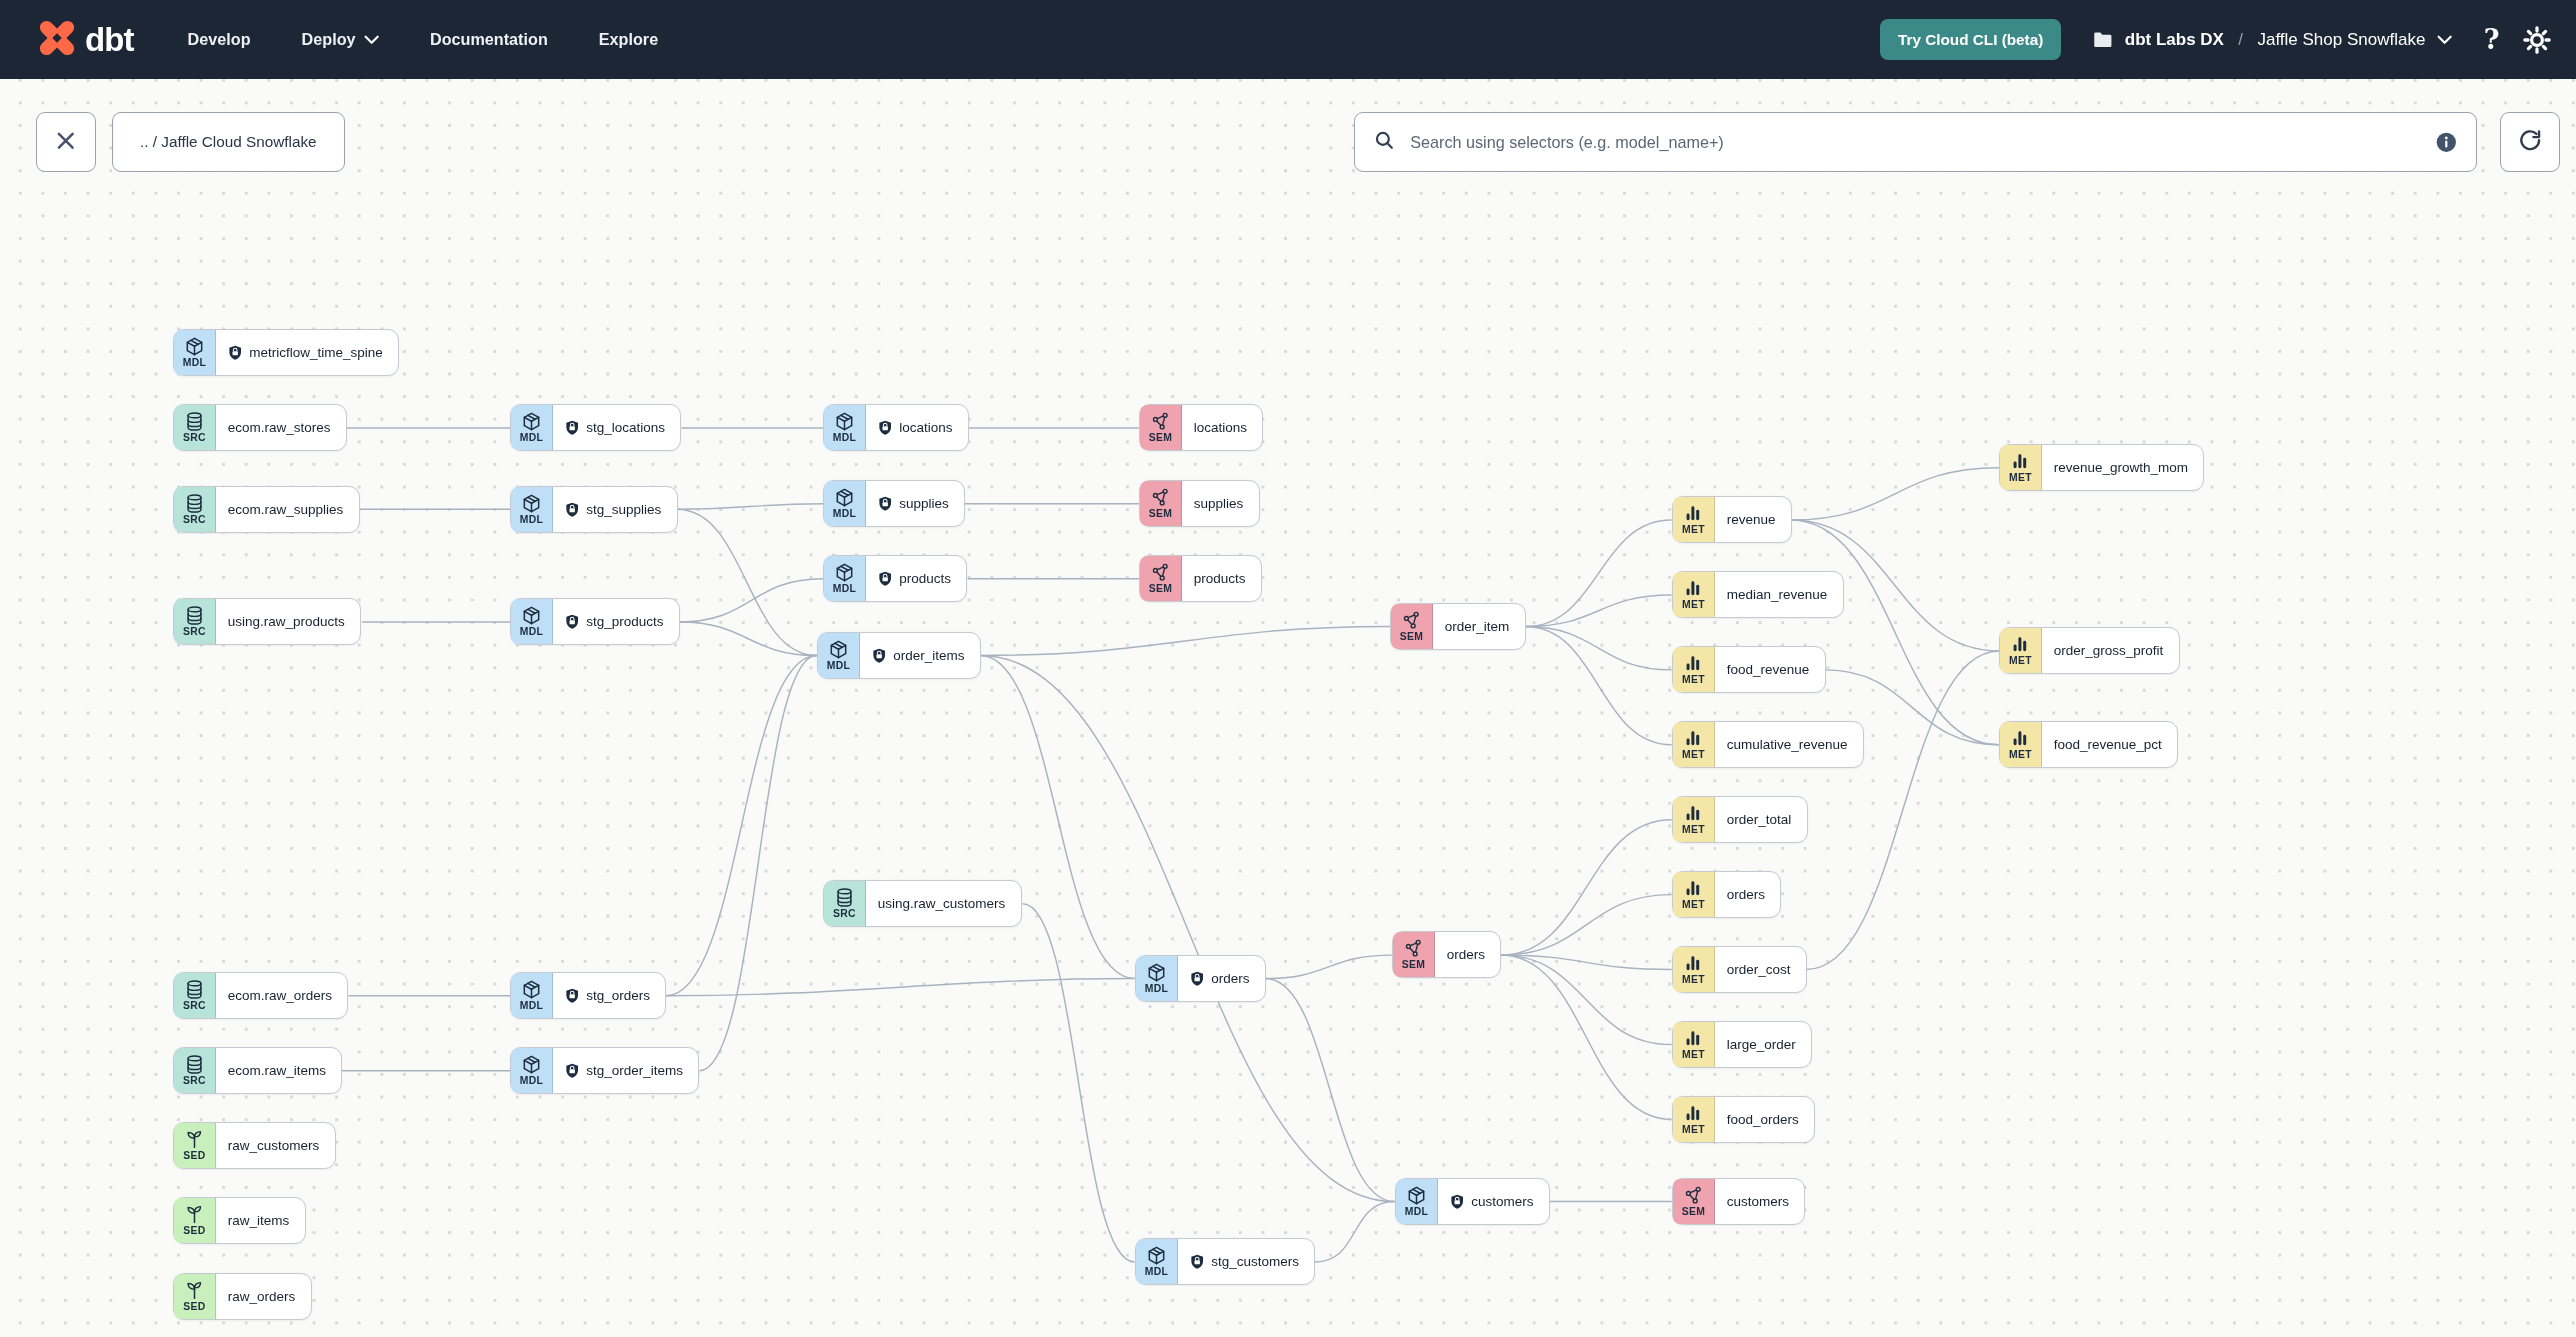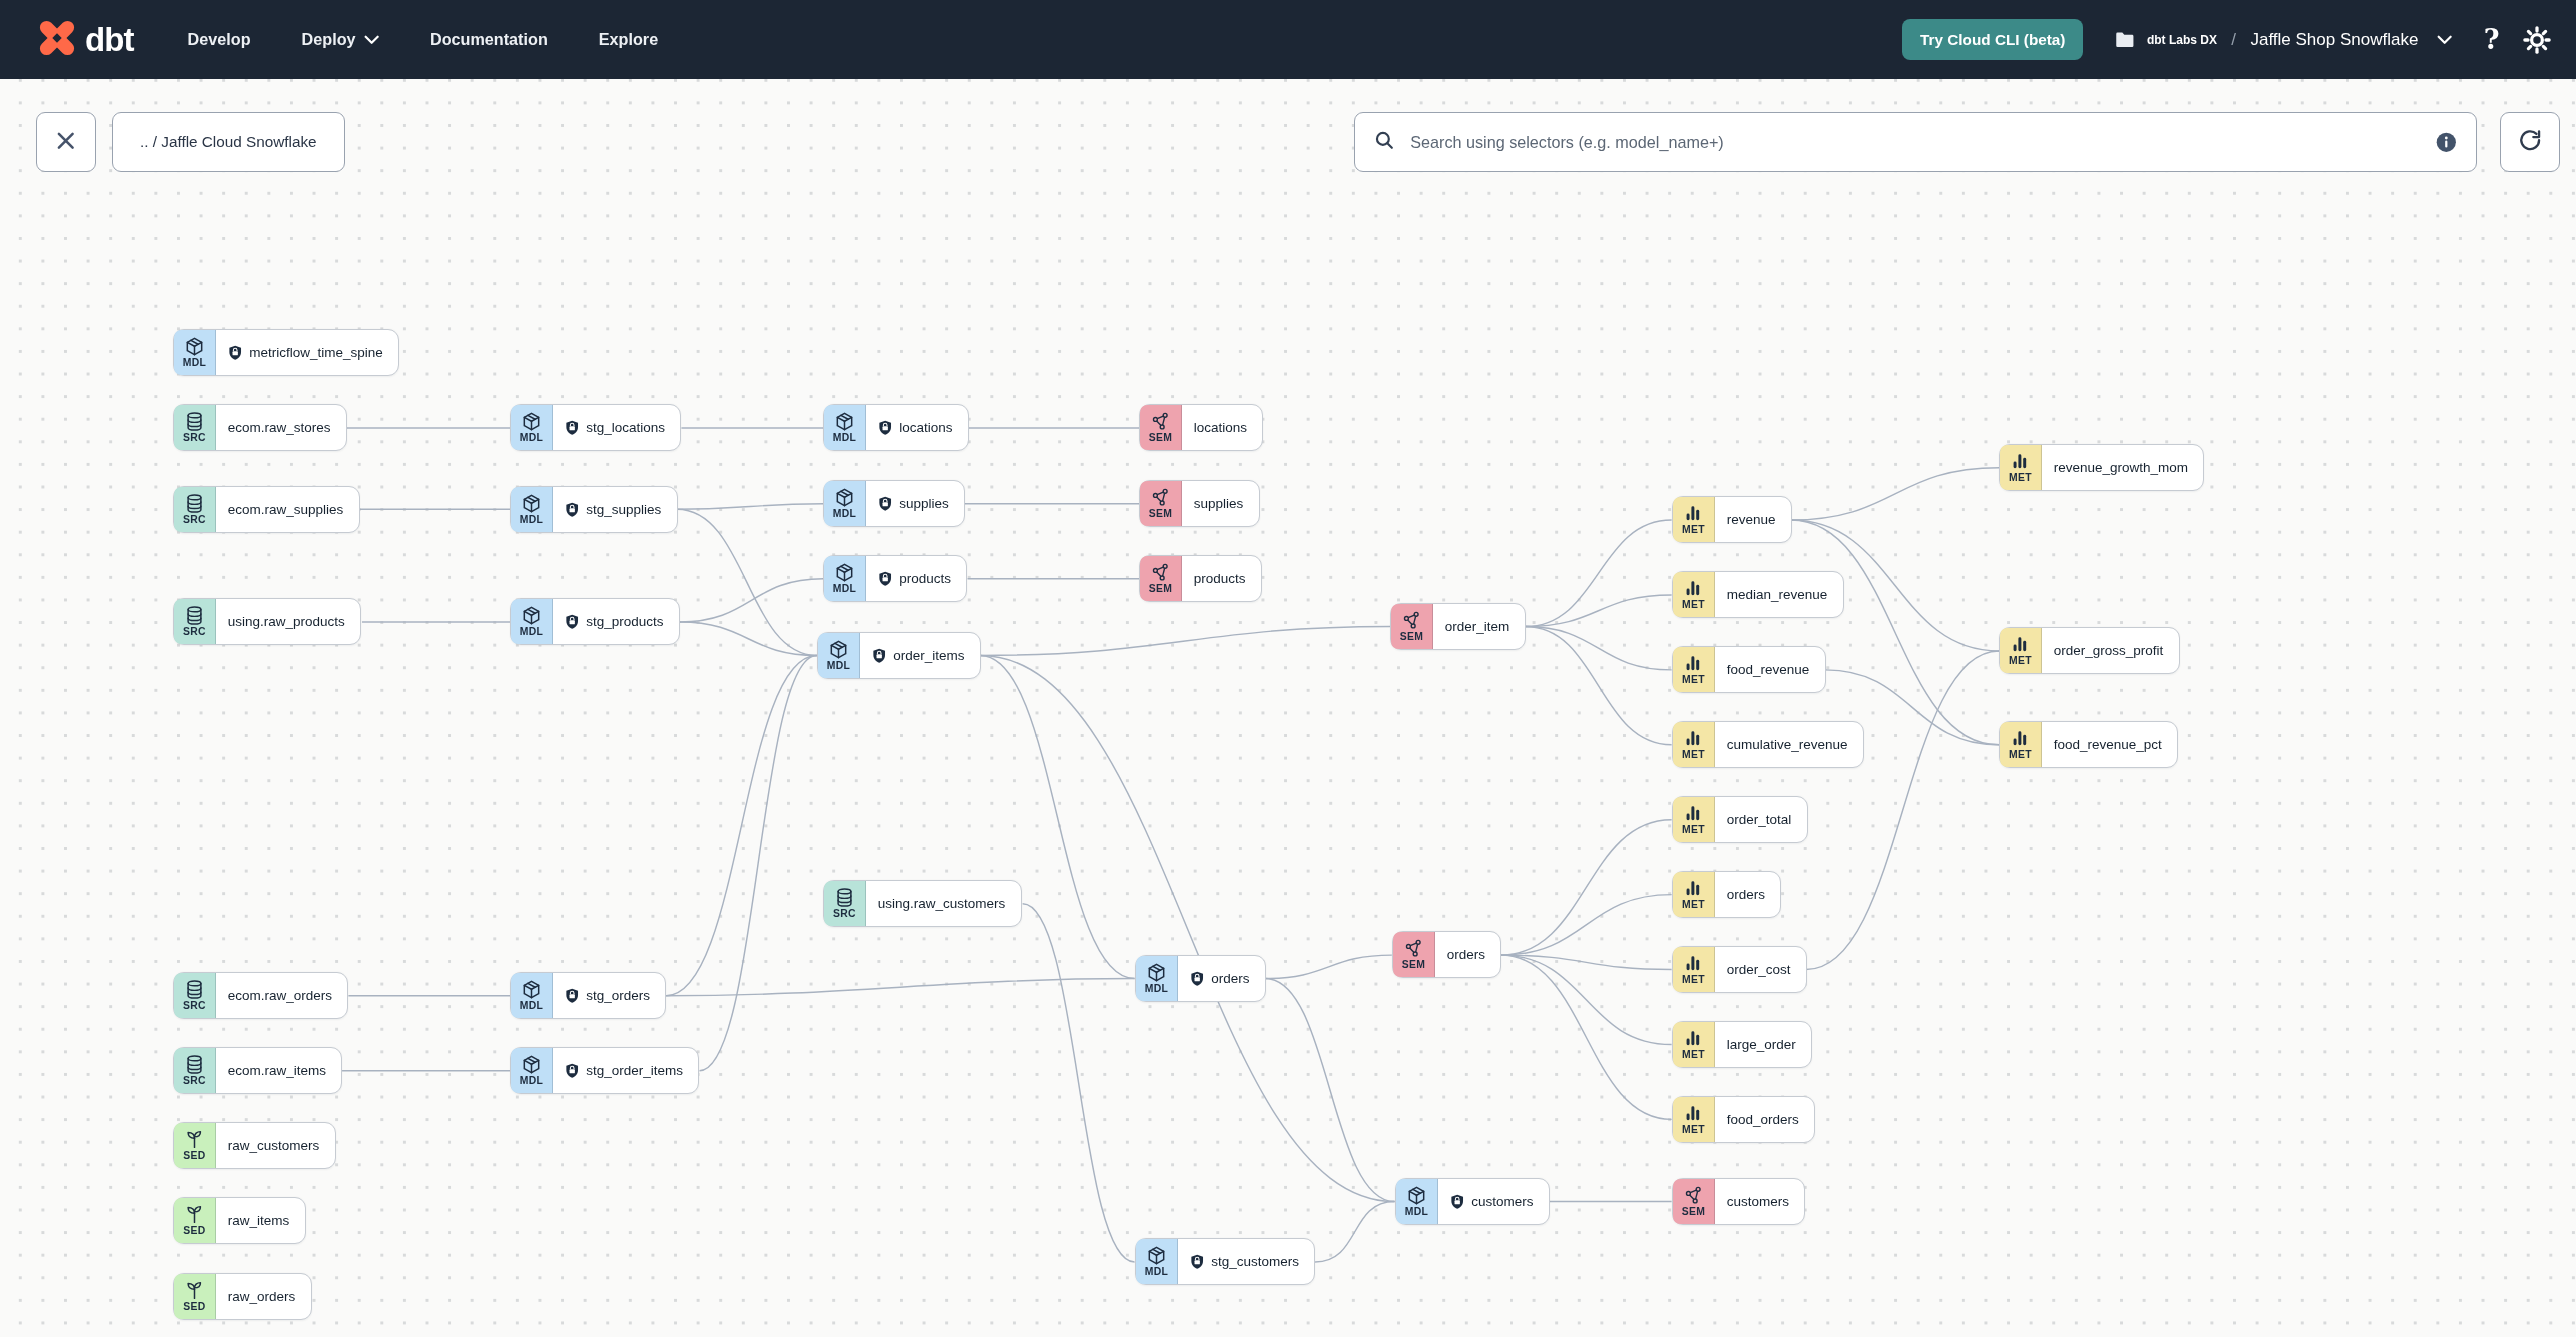--- a/index.html
+++ b/index.html
@@ -16,23 +16,23 @@
   .brand-text{color:#fff;font-size:33px;font-weight:700;letter-spacing:-0.9px;line-height:1;}
   .nav-items{display:flex;align-items:center;gap:51px;margin-left:54px;}
   .nav-item{color:#edf0f4;font-size:16.2px;font-weight:700;display:flex;align-items:center;gap:8.1px;cursor:pointer;}
   .nav-spacer{flex:1;}
   .cta-btn{
     border:none;border-radius:8.1px;padding:11.7px 18px;
     color:#fff;font-size:15.3px;font-weight:600;font-family:"Liberation Sans",sans-serif;
     cursor:pointer;white-space:nowrap;
   }
   .account{display:flex;align-items:center;gap:10.8px;margin-left:31px;color:#fff;}
-  .account-org{font-size:12px;font-weight:700;}
+  .account-org{font-size:17px;font-weight:700;}
   .account-sep{color:#949eab;font-size:17px;margin:0 3.6px;}
-  .account-project{font-size:17px;font-weight:400;display:flex;align-items:center;gap:19px;cursor:pointer;}
+  .account-project{font-size:17px;font-weight:400;display:flex;align-items:center;gap:12px;cursor:pointer;}
   .nav-icon-btn{background:none;border:none;cursor:pointer;display:flex;align-items:center;justify-content:center;padding:0;}
   .help-glyph{color:#fff;font-size:27px;font-weight:700;font-family:"DejaVu Serif",serif;}
   .nav-right-icons{display:flex;align-items:center;gap:23.5px;margin:0 25px 0 31px;}
   
   .dots{
     position:absolute;left:0;top:79px;width:2576px;height:1258px;
     background-color:#fafaf9;
     background-image:radial-gradient(circle,#d8dadb 1.5px,transparent 1.8px);
     background-size:22.6px 22.6px;background-position:9px 12.6px;
   }

